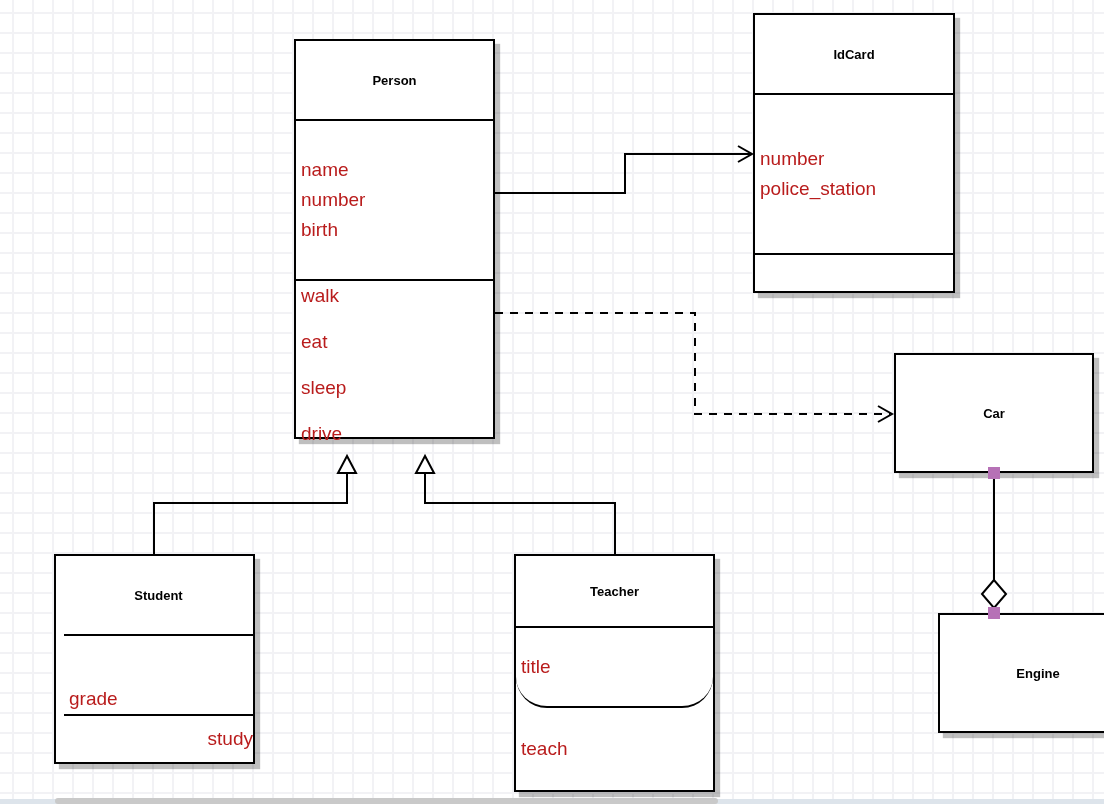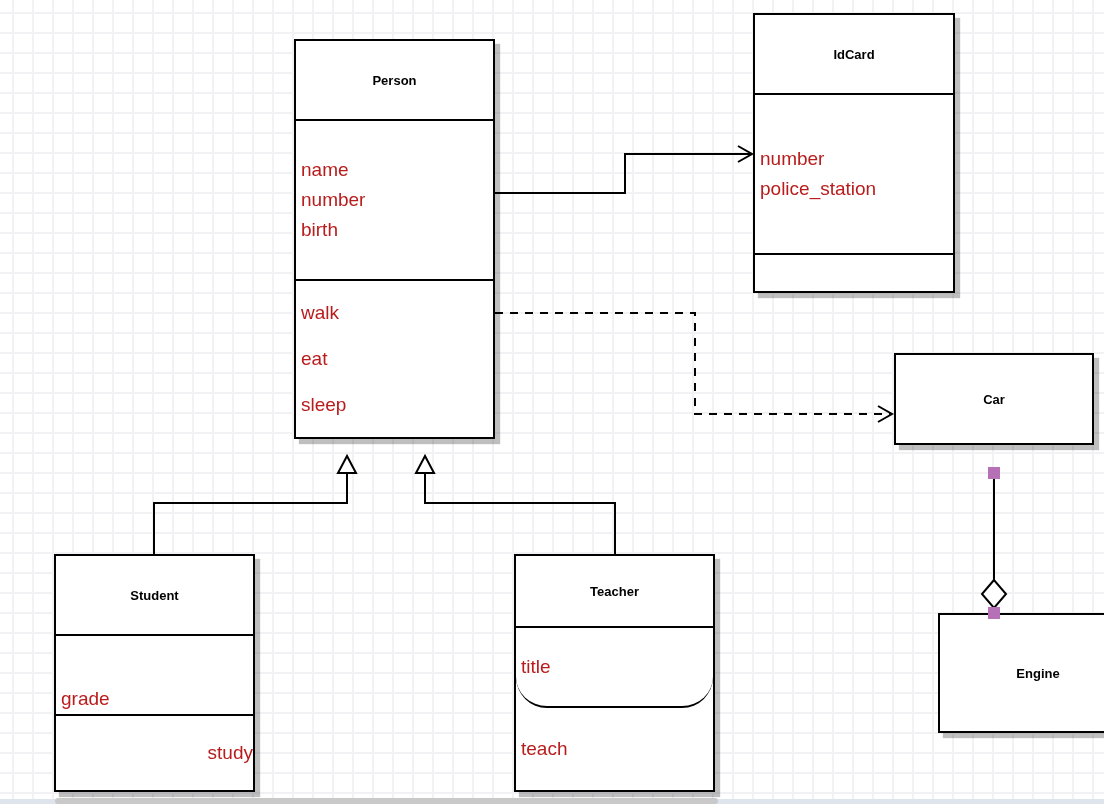--- a/index.html
+++ b/index.html
@@ -42,41 +42,42 @@
   <div class="uml-title with-div" style="height:80px;">Person</div>
   <div class="uml-sec with-div" style="height:160px;">
     <span>name</span>
     <span>number</span>
     <span>birth</span>
   </div>
   <div class="uml-sec" style="flex:1 1 auto;gap:16px;">
     <span>walk</span>
     <span>eat</span>
     <span>sleep</span>
+    <span>drive</span>
   </div>
 </div>
 
 <div class="uml-box" style="left:753px;top:13px;width:202px;height:280px;">
   <div class="uml-title with-div" style="height:80px;">IdCard</div>
   <div class="uml-sec with-div" style="height:160px;">
     <span>number</span>
     <span>police_station</span>
   </div>
   <div class="uml-sec" style="flex:1 1 auto;"></div>
 </div>
 
-<div class="uml-box single" style="left:894px;top:353px;width:200px;height:92px;">
+<div class="uml-box single" style="left:894px;top:353px;width:200px;height:120px;">
   <div class="uml-title">Car</div>
 </div>
 
 <div class="uml-box single" style="left:938px;top:613px;width:200px;height:120px;">
   <div class="uml-title">Engine</div>
 </div>
 
-<div class="uml-box" style="left:54px;top:554px;width:201px;height:238px;">
+<div class="uml-box" style="left:54px;top:554px;width:201px;height:210px;padding-left:8px;">
   <div class="uml-title with-div" style="height:80px;">Student</div>
   <div class="uml-sec with-div" style="height:80px;justify-content:flex-end;">
     <span>grade</span>
   </div>
   <div class="uml-sec" style="flex:1 1 auto;align-items:flex-end;">
     <span>study</span>
   </div>
 </div>
 
 <div class="uml-box" style="left:514px;top:554px;width:201px;height:238px;">

